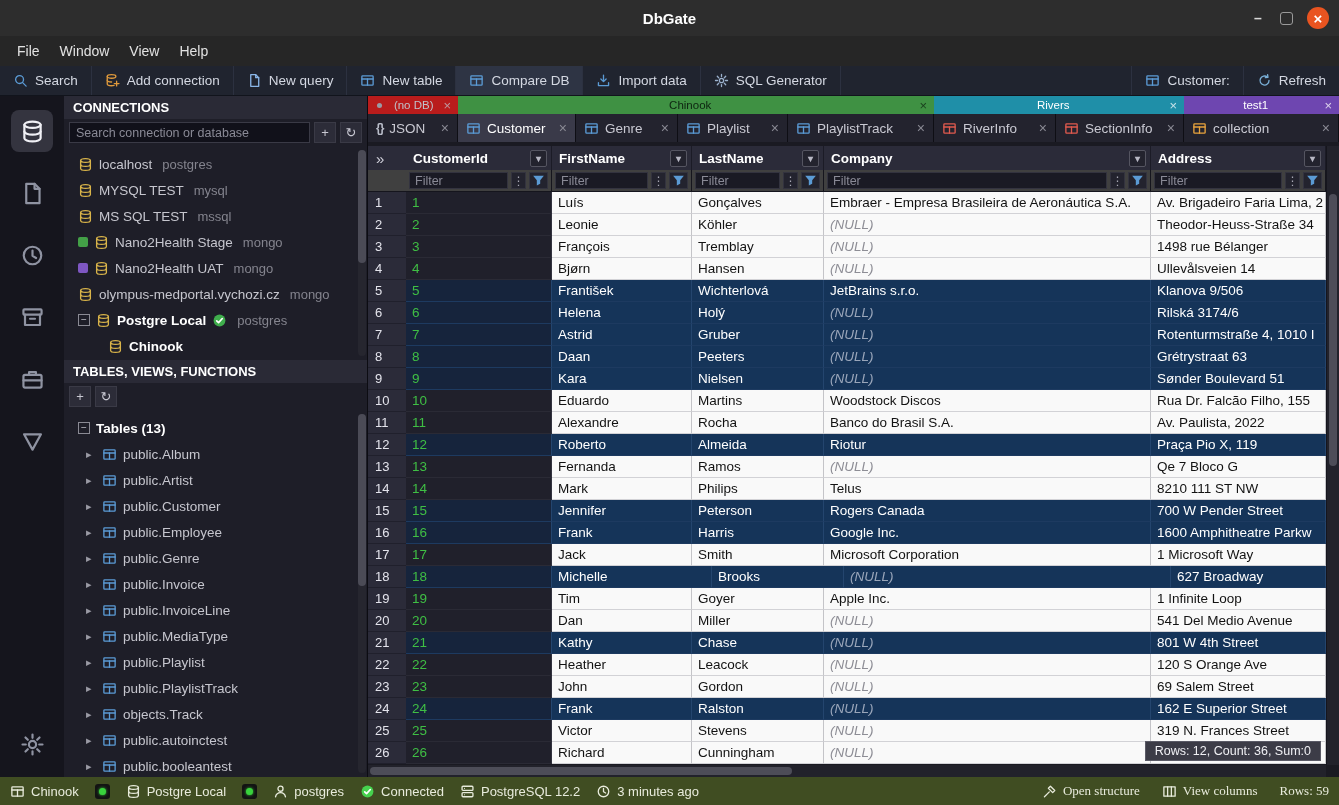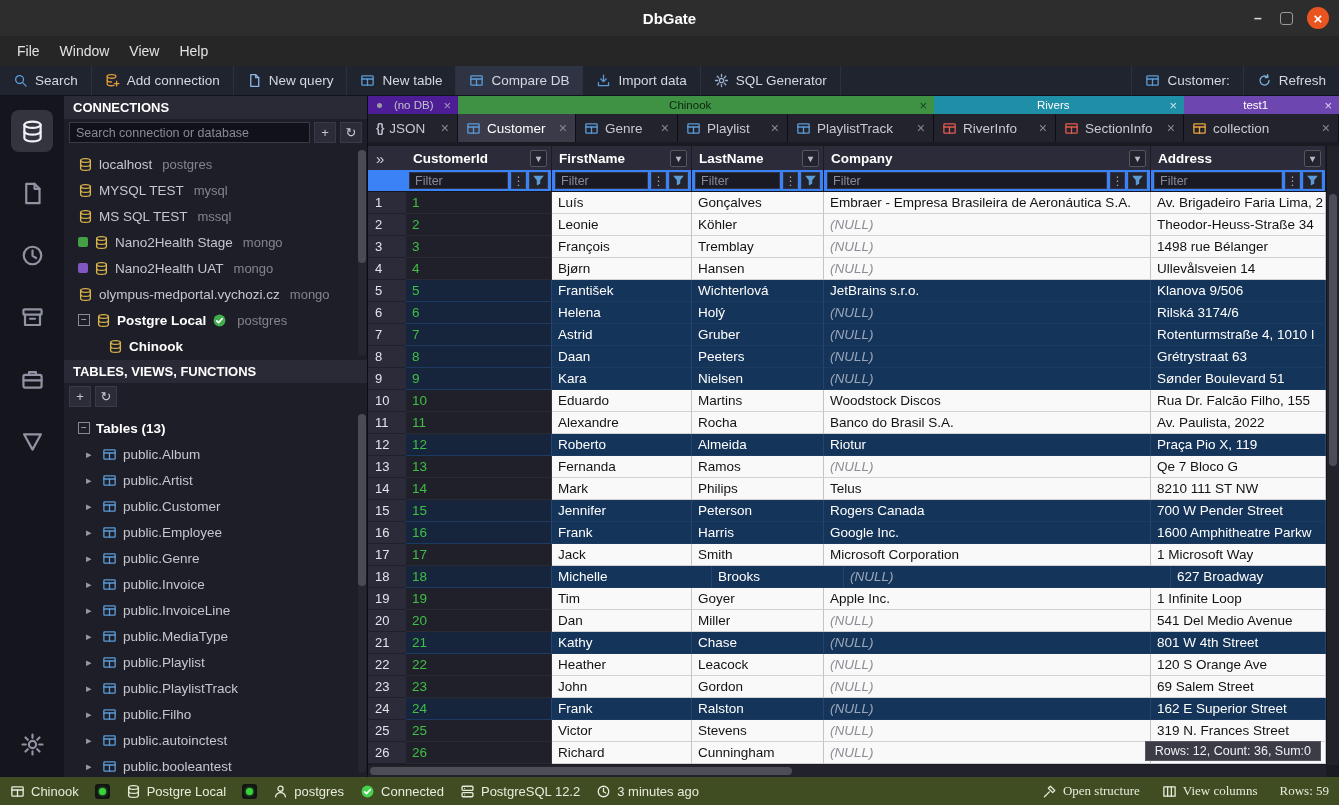--- a/index.html
+++ b/index.html
@@ -83,21 +83,21 @@
 
   
   .grid-wrap { flex:1; position:relative; margin-top:4px; background:#1a1a22; overflow:hidden; }
   .grid-header { display:flex; height:24px; background:#2b2b39; margin-right:13px; }
   .gh-corner { width:38px; color:#d0d0da; display:flex; align-items:center; padding-left:8px; font-size:15px; flex:none; }
   .gh-cell { display:flex; align-items:center; padding:0 4px 0 7px; color:#fff; font-weight:bold;
     font-size:13.5px; border-right:1px solid #1b1b26; gap:4px; }
   .gh-label { flex:1; overflow:hidden; white-space:nowrap; }
   .gh-drop { width:17px; height:17px; border:1px solid #555561; background:#23232e; color:#b8b8c4;
     font-size:10px; display:flex; align-items:center; justify-content:center; border-radius:2px; flex:none; }
-  .grid-filter { display:flex; height:22px; background:#3b82f6; border-bottom:1px solid #15151d; margin-right:13px; }
+  .grid-filter { display:flex; height:22px; background:#404040; border-bottom:1px solid #15151d; margin-right:13px; }
   .gf-corner { width:38px; flex:none; }
   .gf-cell { display:flex; align-items:center; border-right:1px solid #15151d; padding:2px 3px; gap:3px; }
   .gf-input { flex:1; min-width:0; height:17px; background:#1a1a24; border:1px solid #33333f; color:#c0c0ca;
     font-size:12.5px; padding:0 5px; outline:none; }
   .gf-input::placeholder { color:#8a8a96; }
   .gf-dots { width:15px; height:17px; border:1px solid #33333f; background:#23232e; color:#a8a8b4;
     display:flex; align-items:center; justify-content:center; font-size:12px; flex:none; }
   .gf-funnel { width:19px; height:17px; border:1px solid #33333f; background:#23232e; color:#5b9bd5;
     display:flex; align-items:center; justify-content:center; flex:none; }
   .grid-body { background:#15151d; margin-right:13px; }
@@ -535,21 +535,21 @@
         </div>
         <div class="tree-item tree-table">
           <span class="chev">▸</span>
           <span class="icon" style="color:#5b9bd5">
             <svg viewBox="0 0 16 16" width="15" height="15" fill="none" stroke="currentColor" stroke-width="1.4" stroke-linecap="round" stroke-linejoin="round">
               <rect x="2" y="3" width="12" height="10" rx="0.8"></rect>
               <line x1="2" y1="6.4" x2="14" y2="6.4"></line>
               <line x1="8" y1="6.4" x2="8" y2="13"></line>
             </svg>
           </span>
-          <span class="tree-name">public.Filho</span>
+          <span class="tree-name">objects.Track</span>
         </div>
         <div class="tree-item tree-table">
           <span class="chev">▸</span>
           <span class="icon" style="color:#5b9bd5">
             <svg viewBox="0 0 16 16" width="15" height="15" fill="none" stroke="currentColor" stroke-width="1.4" stroke-linecap="round" stroke-linejoin="round">
               <rect x="2" y="3" width="12" height="10" rx="0.8"></rect>
               <line x1="2" y1="6.4" x2="14" y2="6.4"></line>
               <line x1="8" y1="6.4" x2="8" y2="13"></line>
             </svg>
           </span>
@@ -568,21 +568,21 @@
         </div>
         <div class="side-scroll">
           <div class="side-thumb" style="height:48%"></div>
         </div>
       </div>
   </div>
 
   <div class="content">
     <div class="tab-strip">
         <div class="tab-group">
-          <div class="group-head" style="background:#4c1d95;color:#c0c0c8">
+          <div class="group-head" style="background:#b91c1c;color:#c0c0c8">
             <span class="icon" style="color:#9a9aa4">
               <svg viewBox="0 0 16 16" width="9" height="9">
                 <circle cx="8" cy="8" r="4.5" fill="currentColor"></circle>
               </svg>
             </span>
             <span class="group-label">(no DB)</span>
             <span class="group-close">×</span>
           </div>
           <div class="group-tabs">
             <div class="tab" style="width:90px">

